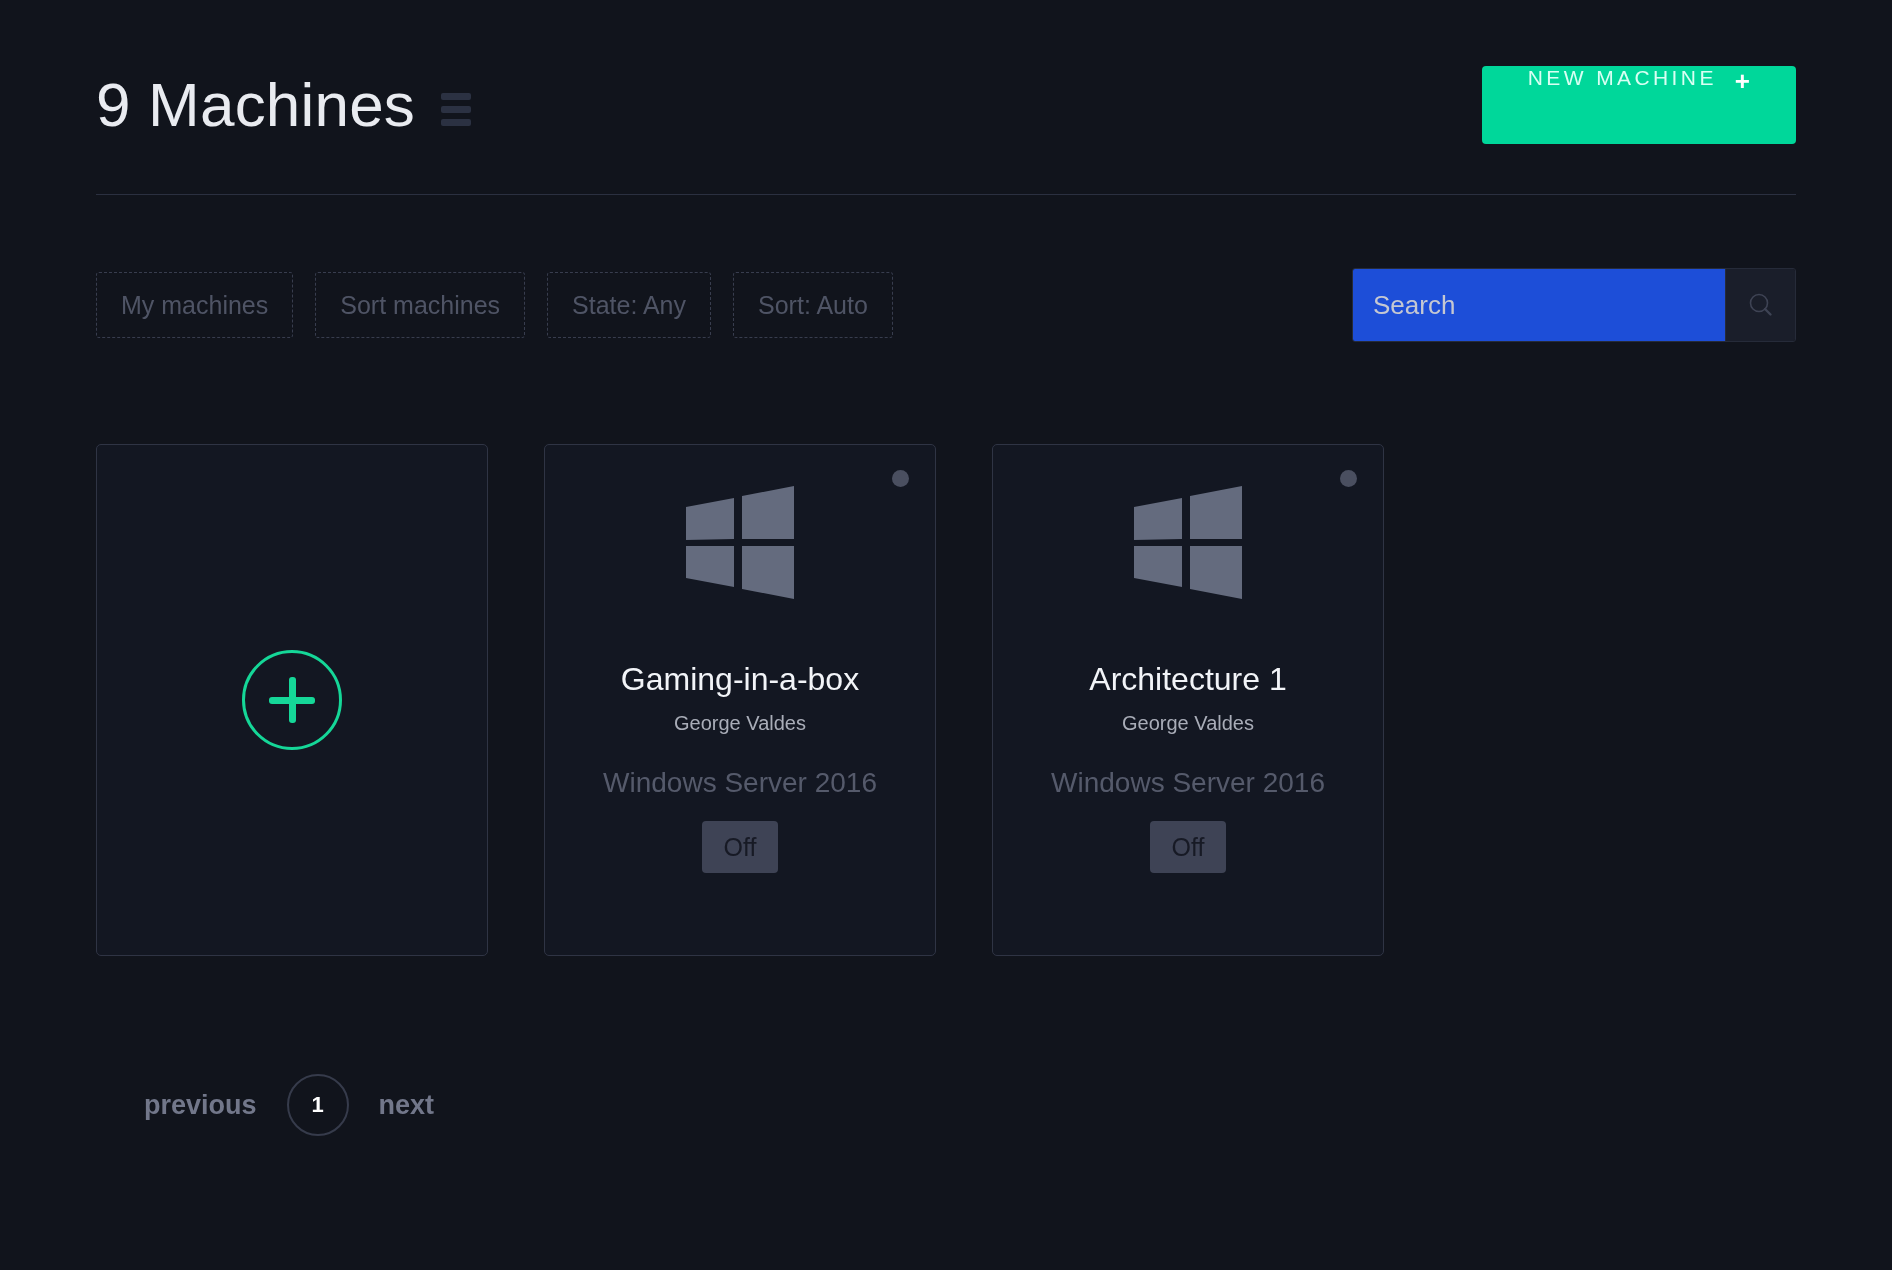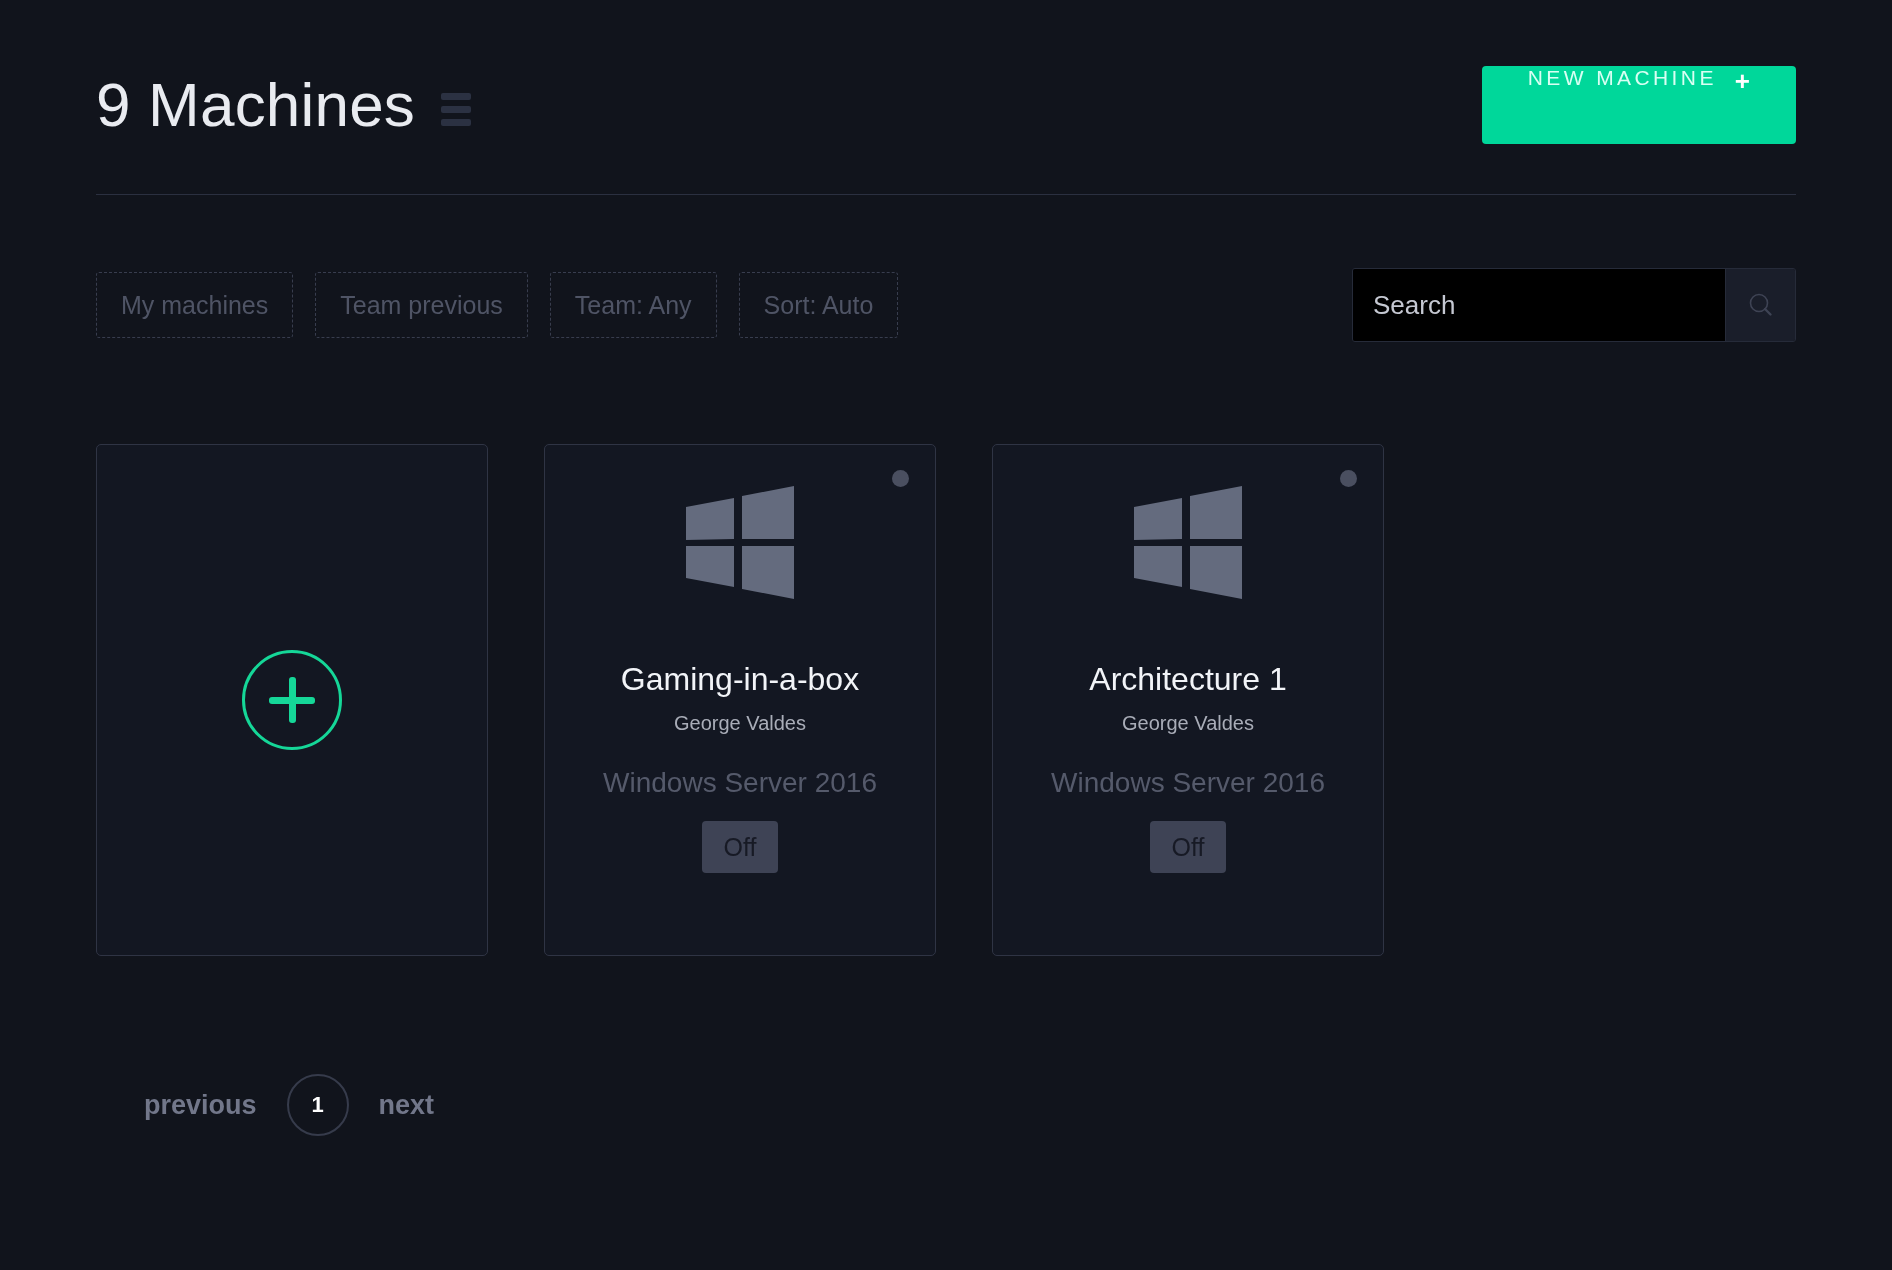--- a/index.html
+++ b/index.html
@@ -119,21 +119,21 @@
   .search-wrap {
     display: flex;
     align-items: stretch;
     height: 72px;
     border: 1px solid #262b39;
     border-radius: 3px;
     overflow: hidden;
   }
   .search-input {
     width: 332px;
-    background: #000000;
+    background: #1d4ed8;
     border: none;
     outline: none;
     color: #c9ccd6;
     font-family: "Liberation Sans", sans-serif;
     font-size: 26px;
     font-weight: 300;
     padding: 0 20px;
   }
   .search-input::placeholder { color: #c5c8d2; opacity: 1; }
   .search-btn {
@@ -290,22 +290,22 @@
       <span class="btn-label">NEW MACHINE</span>
       <span class="plus-sign">+</span>
     </button>
   </div>
 
   <div class="divider"></div>
 
   <div class="filter-bar">
     <div class="chips">
       <div class="chip">My machines</div>
-      <div class="chip">Team previous</div>
-      <div class="chip">Team: Any</div>
+      <div class="chip">Sort machines</div>
+      <div class="chip">State: Any</div>
       <div class="chip">Sort: Auto</div>
     </div>
 
     <div class="search-wrap">
       <input class="search-input" type="text" placeholder="Search" style="">
       <button class="search-btn">
         <svg width="30" height="30" viewBox="0 0 30 30">
           <circle cx="13" cy="13" r="8.5" fill="none" stroke="#3e4354" stroke-width="1.6"></circle>
           <line x1="19" y1="19" x2="24.5" y2="24.5" stroke="#3e4354" stroke-width="2.4" stroke-linecap="round"></line>
         </svg>

